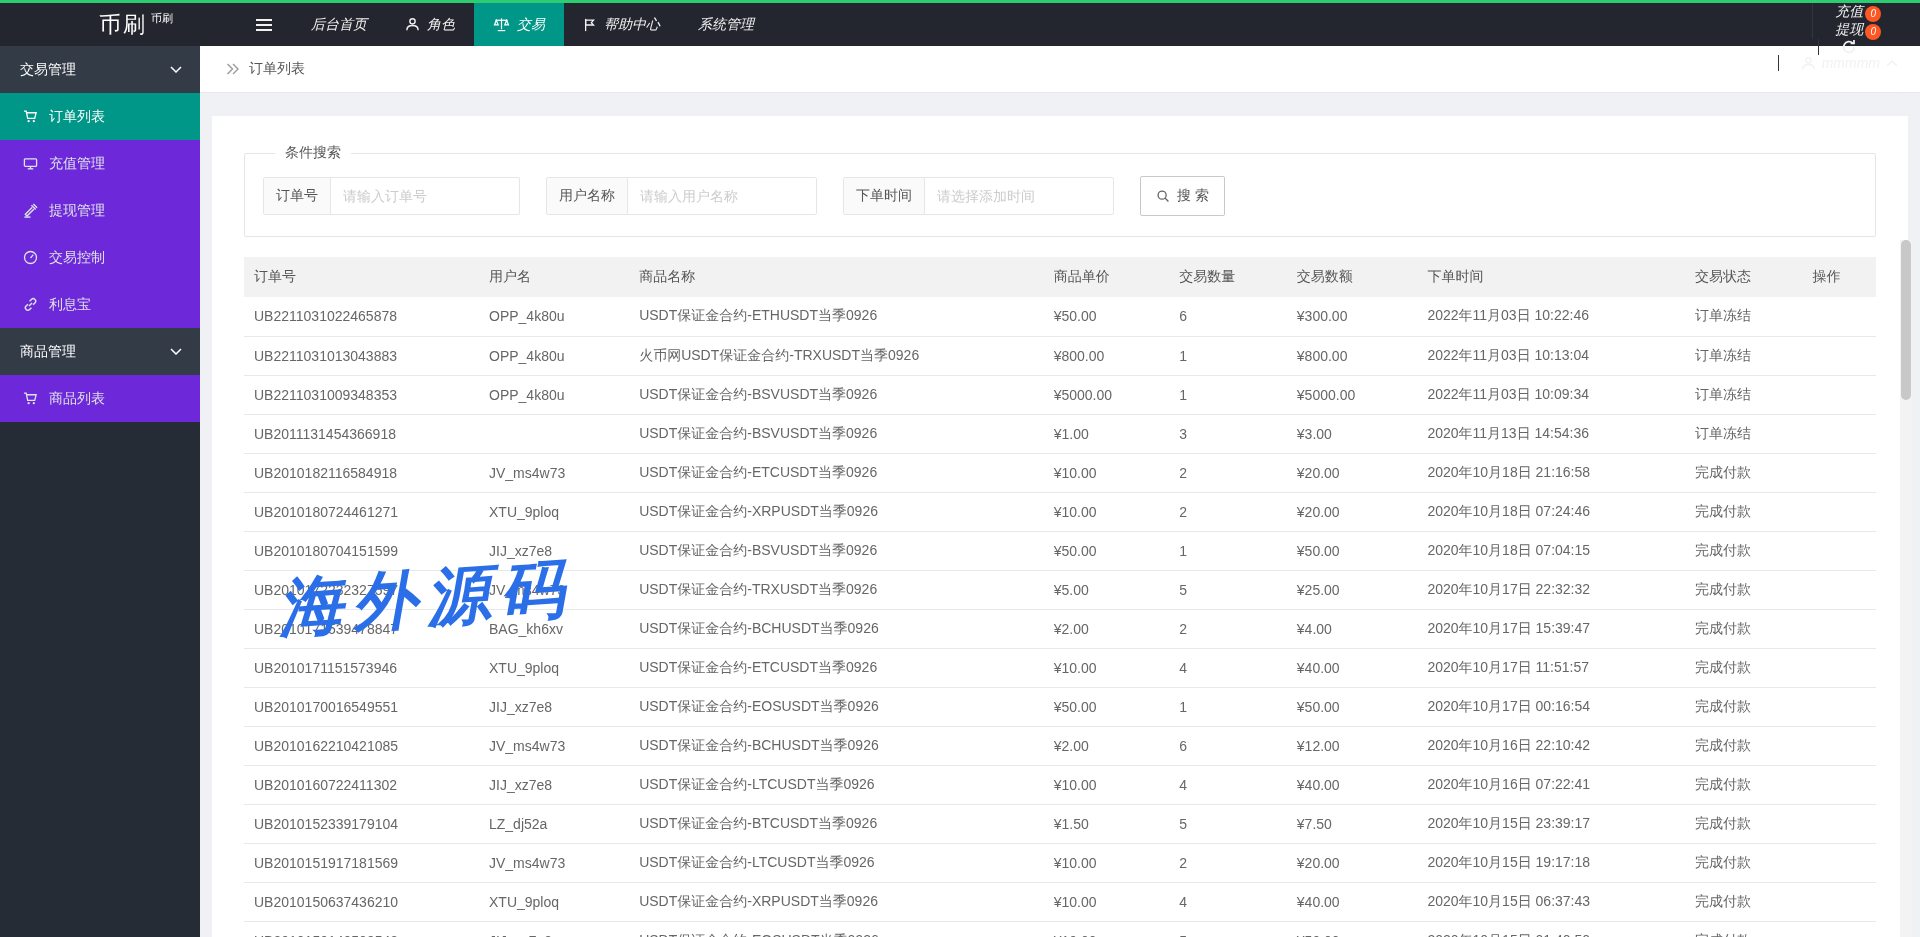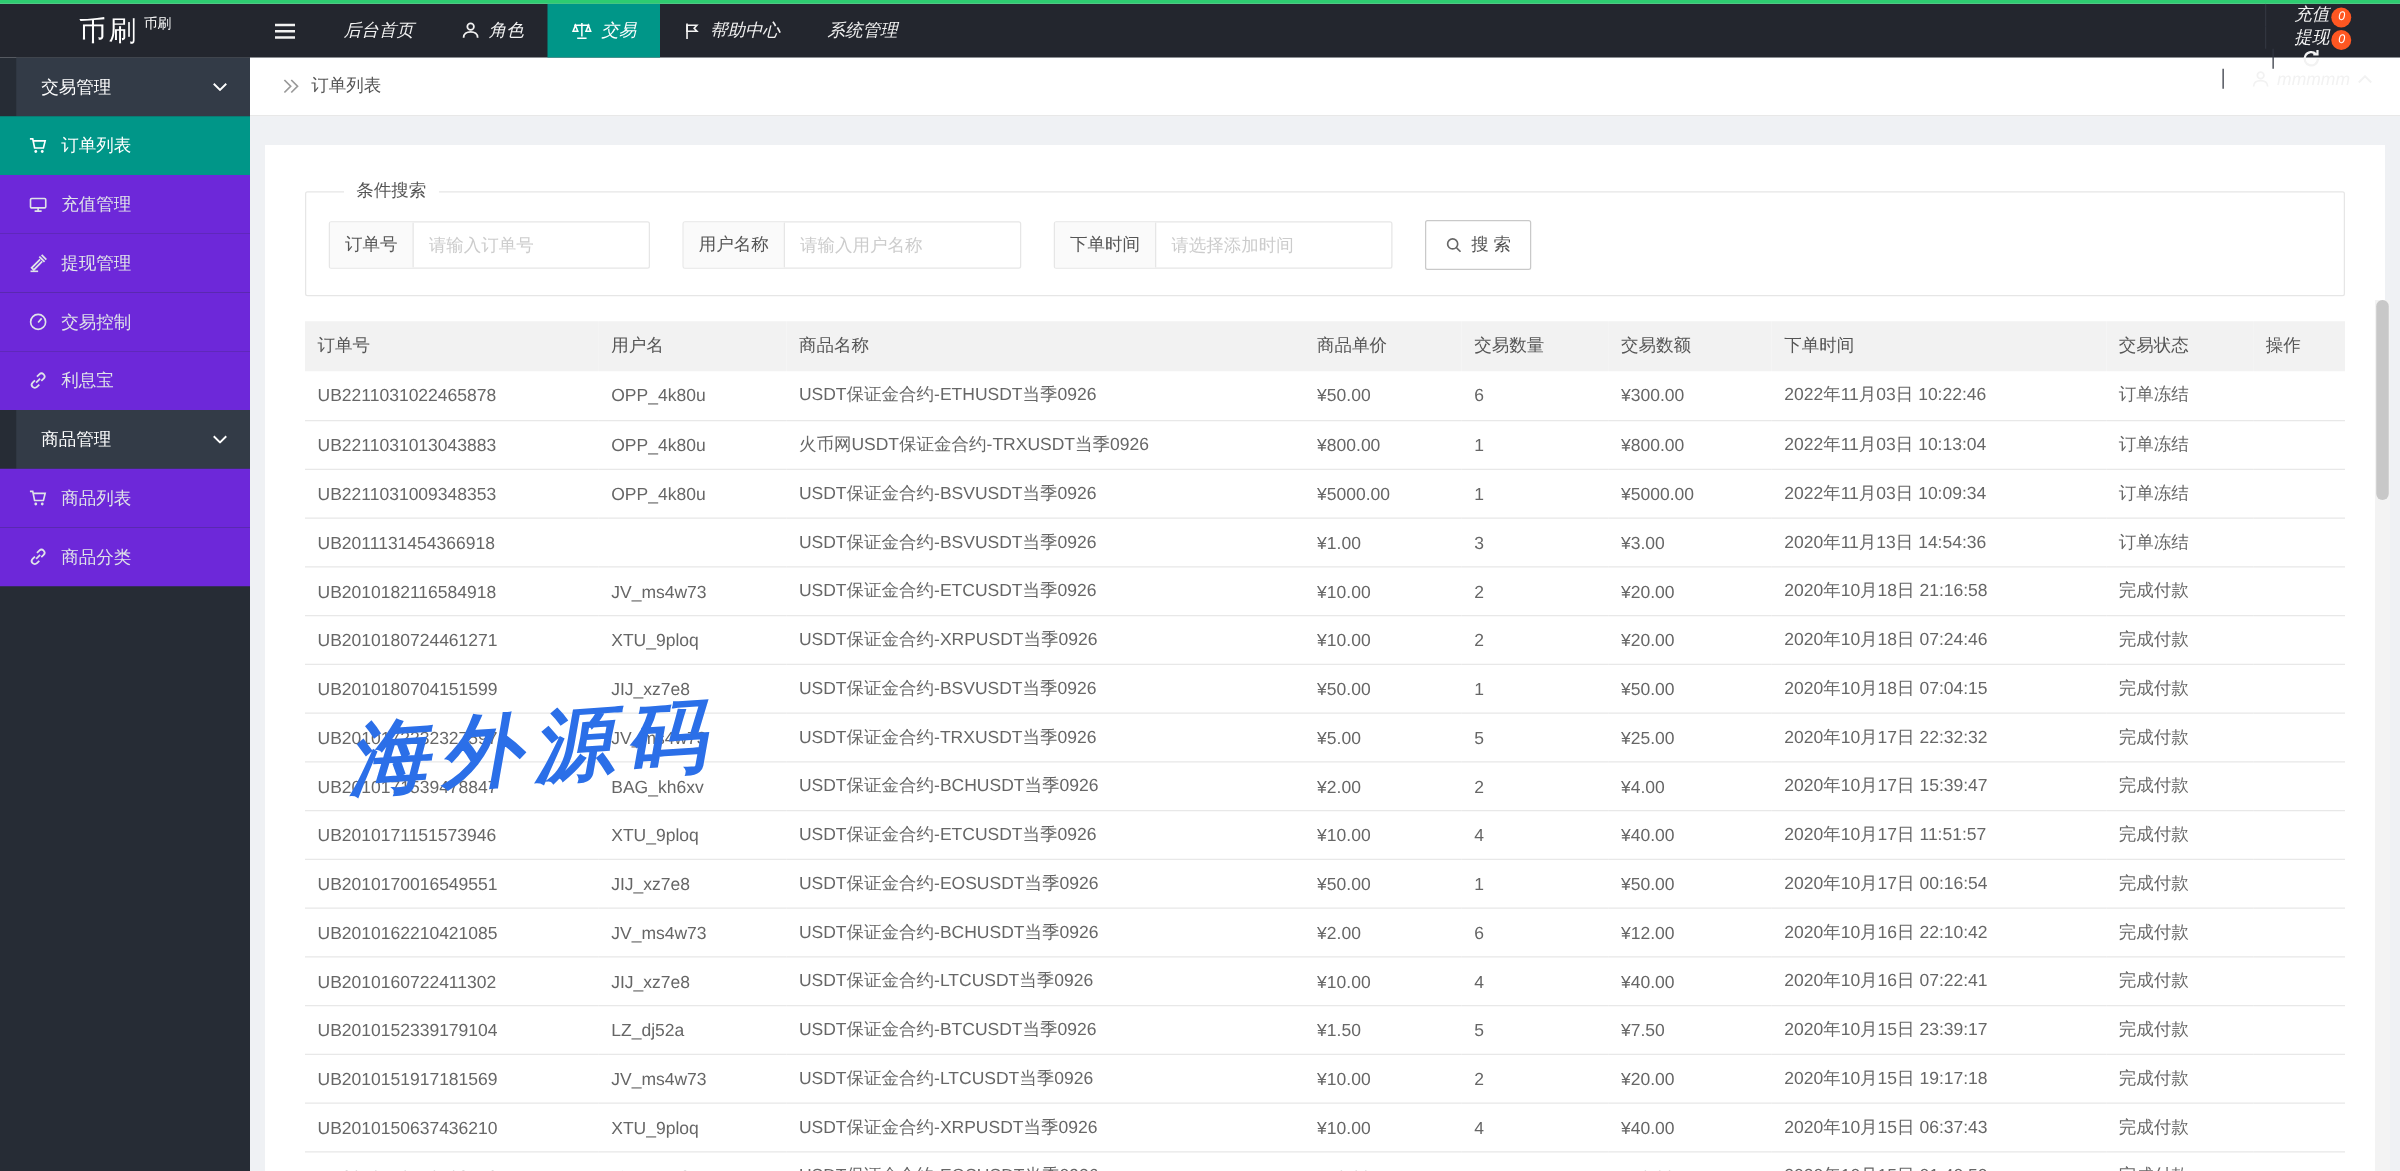--- a/index.html
+++ b/index.html
@@ -10,34 +10,34 @@
     position:relative;
     overflow:hidden;
     color:#666;
   }
   .icon svg { display:block; }
   .icon { display:inline-flex; align-items:center; justify-content:center; }
 
   
   .top-strip { position:absolute; top:0; left:0; right:0; height:3px; background:#2ecc71; z-index:30; }
   .navbar { position:absolute; top:3px; left:0; right:0; height:43px; background:#23262e; display:flex; align-items:stretch; z-index:25; color:#f2f2f2; }
-  .logo-area { width:200px; display:flex; align-items:center; justify-content:center; color:#fff; }
+  .logo-area { width:200px; display:flex; align-items:center; justify-content:center; color:#fff;margin-left:36px; }
   .logo-main { font-size:22px; letter-spacing:2px; }
   .logo-sup { font-size:11px; margin:-12px 0 0 4px; }
   .nav-left { display:flex; align-items:stretch; }
   .nav-item { display:flex; align-items:center; gap:7px; padding:0 19px; font-size:14px; cursor:pointer; position:relative;font-style:italic; }
   .nav-item.active { background:#009688; color:#fff; }
   .nav-right { margin-left:auto; display:flex; align-items:center;flex-direction:column; }
   .nav-right .nav-item { border-left:1px solid #31353f; padding:0 22px; }
   .nav-badge { position:absolute; top:3px; right:4px; min-width:16px; height:16px; line-height:16px; text-align:center; background:#ff5722; color:#fff; font-size:10px; border-radius:9px; padding:0 4px; }
   .nav-user { gap:6px; }
 
   
   .sidebar { position:absolute; top:46px; left:0; bottom:0; width:200px; background:#262c35; z-index:20; }
-  .side-section-header { height:47px; display:flex; align-items:center; justify-content:space-between; padding:0 18px 0 20px; background:#333b47; color:#fff; font-size:14px; cursor:pointer;margin-left:13px; }
+  .side-section-header { height:47px; display:flex; align-items:center; justify-content:space-between; padding:0 18px 0 20px; background:#333b47; color:#fff; font-size:14px; cursor:pointer; }
   .side-item { height:47px; display:flex; align-items:center; gap:11px; padding-left:23px; background:#6d28d9; color:#dfe3e8; font-size:14px; cursor:pointer; }
   .side-item.active { background:#009688; color:#fff; }
 
   
   .breadcrumb-bar { position:absolute; top:46px; left:200px; right:0; height:47px; background:#fff; border-bottom:1px solid #e8e8e8; display:flex; align-items:center; gap:9px; padding-left:26px; font-size:14px; color:#555; z-index:10; }
 
   
   .main { position:absolute; top:93px; left:200px; right:0; bottom:0; background:#eff1f4;border-radius:27px; }
   .card { position:absolute; top:23px; left:12px; right:12px; bottom:-20px; background:#fff; }
 
@@ -227,30 +227,20 @@
     </div>
     <div class="side-item">
       <span class="icon">
         <svg width="15" height="15" viewBox="0 0 16 16" fill="none" stroke="currentColor" stroke-width="1.4">
           <path d="M1 2.2h2.4l1.6 7.8h7.5l1.5-6H4"></path>
           <circle cx="6" cy="13" r="1.2" fill="currentColor" stroke="none"></circle>
           <circle cx="11.5" cy="13" r="1.2" fill="currentColor" stroke="none"></circle>
         </svg>
       </span>
       <span>商品列表</span>
-    </div>
-    <div class="side-item">
-      <span class="icon">
-        <svg width="15" height="15" viewBox="0 0 16 16" fill="none" stroke="currentColor" stroke-width="1.5">
-          <path d="M6.3 9.7l3.4-3.4"></path>
-          <path d="M7 4.6l2-2a2.6 2.6 0 0 1 3.7 3.7l-2 2"></path>
-          <path d="M9 11.4l-2 2a2.6 2.6 0 0 1-3.7-3.7l2-2"></path>
-        </svg>
-      </span>
-      <span>商品分类</span>
     </div>
   </div>
 
 <div class="breadcrumb-bar">
   <span class="icon">
       <svg width="14" height="12" viewBox="0 0 14 12" fill="none" stroke="#9a9a9a" stroke-width="1.4">
         <polyline points="1.5,1 6.5,6 1.5,11"></polyline>
         <polyline points="7,1 12,6 7,11"></polyline>
       </svg>
     </span>

